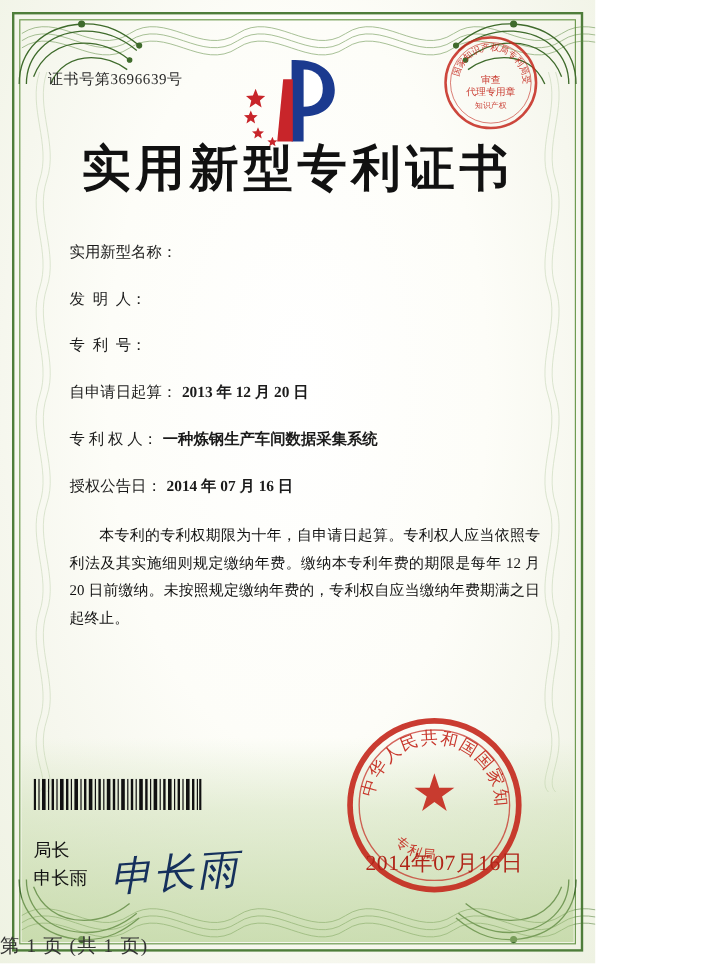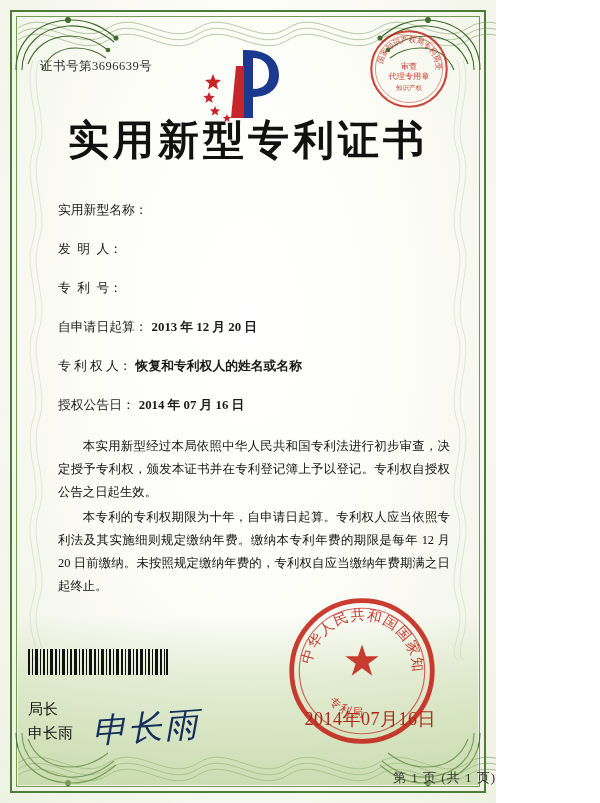--- a/index.html
+++ b/index.html
@@ -193,23 +193,23 @@
     bottom: 72px;
     font-size: 18px;
     color: #b02418;
     letter-spacing: .5px;
     white-space: nowrap;
   }
 
   .footer {
     position: absolute;
     left: 0; right: 0;
-    bottom: 16px;
-    text-align: right;
-    font-size: 13px;
+    bottom: 4px;
+    text-align: left;
+    font-size: 16px;
     color: #333;
     letter-spacing: 1px;
   }
 </style>
 </head>
 <body>
 
 <div class="cert">
 
   <div class="border-outer"></div>
@@ -316,30 +316,29 @@
       </div>
       <div class="field-row">
         <span class="field-label">专  利  号：</span>
       </div>
       <div class="field-row">
         <span class="field-label">自申请日起算：</span>
         <span class="field-value normal">2013 年 12 月 20 日</span>
       </div>
       <div class="field-row">
         <span class="field-label">专 利 权 人：</span>
-        <span class="field-value">恢复和专利权人的姓名或名称</span>
+        <span class="field-value">一种炼钢生产车间数据采集系统</span>
       </div>
       <div class="field-row">
         <span class="field-label">授权公告日：</span>
         <span class="field-value normal">2014 年 07 月 16 日</span>
       </div>
     </div>
 
     <div class="paragraphs">
-      <p class="para">本实用新型经过本局依照中华人民共和国专利法进行初步审查，决定授予专利权，颁发本证书并在专利登记簿上予以登记。专利权自授权公告之日起生效。</p>
       <p class="para">本专利的专利权期限为十年，自申请日起算。专利权人应当依照专利法及其实施细则规定缴纳年费。缴纳本专利年费的期限是每年 12 月 20 日前缴纳。未按照规定缴纳年费的，专利权自应当缴纳年费期满之日起终止。</p>
     </div>
   </div>
 
   <svg class="barcode" viewBox="0 0 140 26" preserveAspectRatio="none">
     <g fill="#111">
       <rect x="0" y="0" width="2" height="26"></rect>
         <rect x="4" y="0" width="1" height="26"></rect>
       <rect x="7" y="0" width="3" height="26"></rect>
         <rect x="12" y="0" width="1" height="26"></rect>

